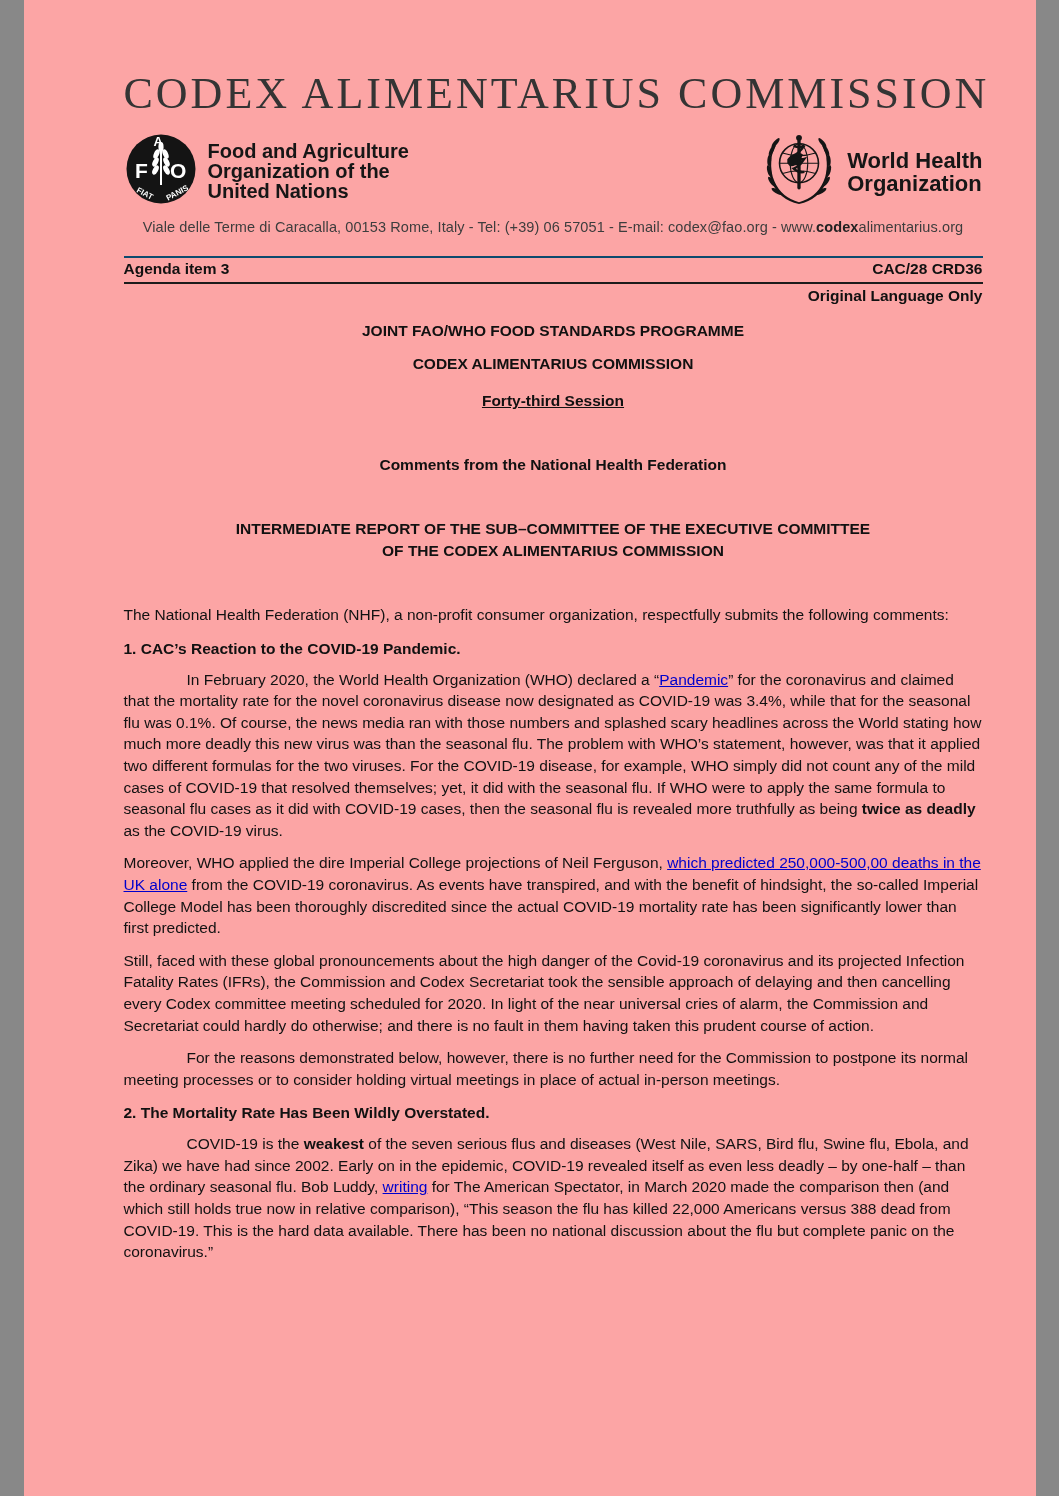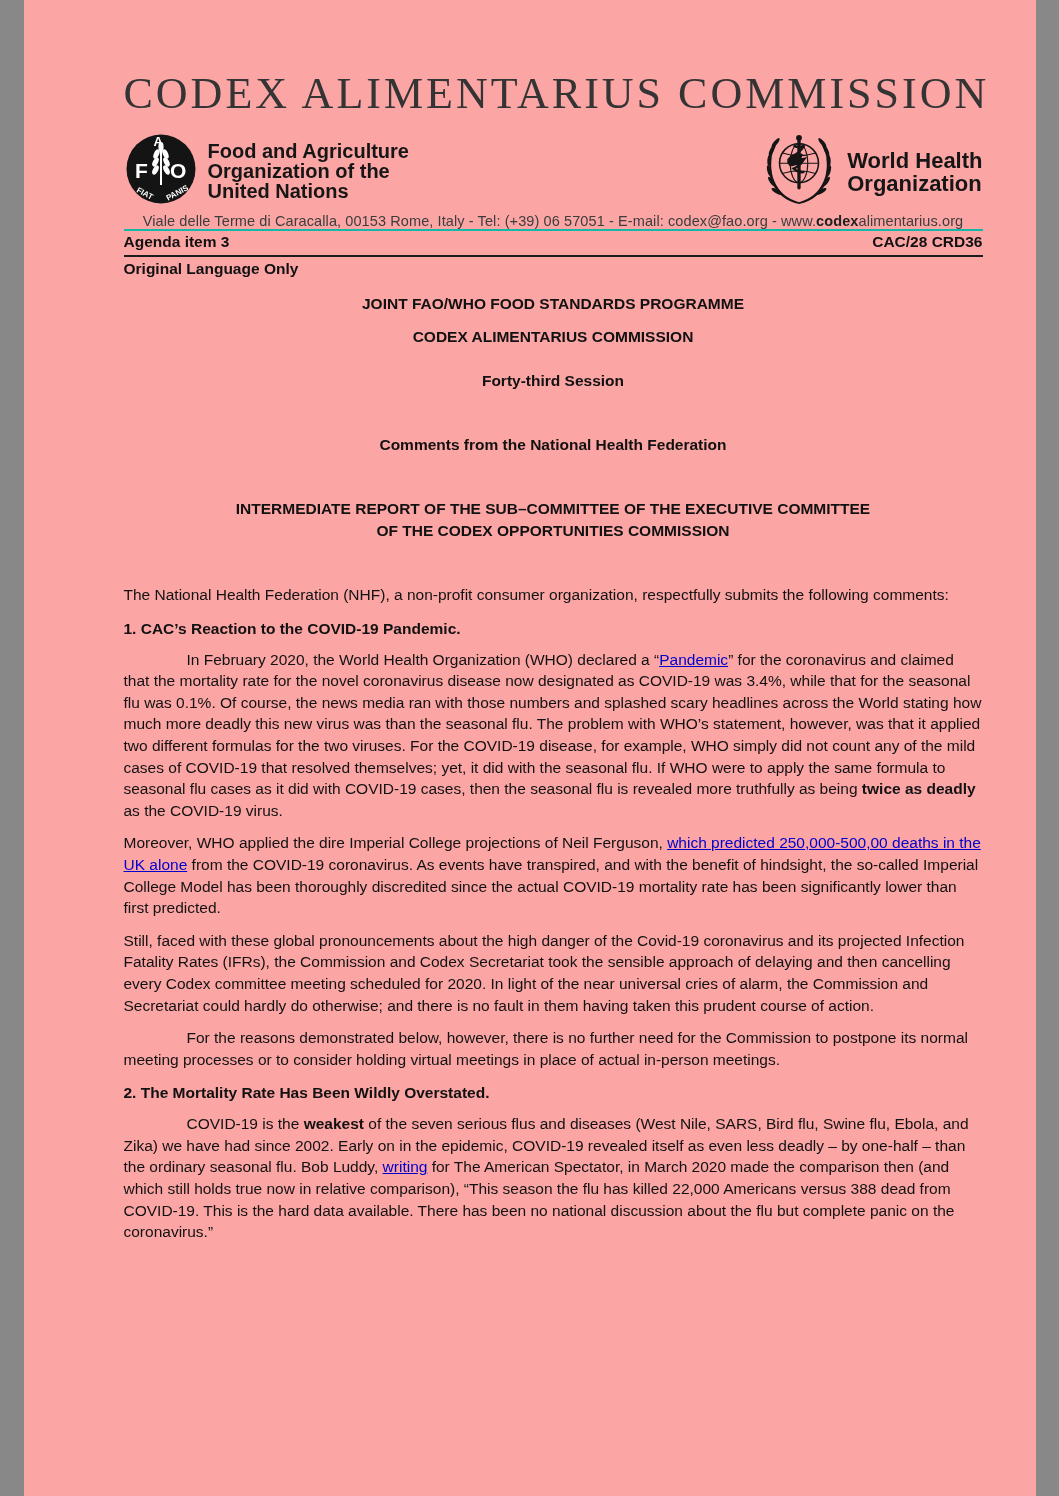--- a/index.html
+++ b/index.html
@@ -16,36 +16,36 @@
     font-family:"Liberation Serif",serif;font-weight:400;
     font-size:44px;letter-spacing:3px;color:#343434;
   }
   .logo-row{margin-top:12px;display:flex;justify-content:space-between;align-items:flex-start;}
   .org{display:flex;align-items:center;gap:10px;}
   .org-text{font-weight:bold;color:#161616;}
   .fao-text{font-size:20px;line-height:20px;}
   .who-text{font-size:22px;line-height:23px;}
 
   .address{
-    font-size:14.5px;color:#3d3d3d;text-align:center;
-    padding-bottom:0;border-bottom:2px solid #14b8a6;letter-spacing:.1px;
+    margin-top:6px;font-size:14.5px;color:#3d3d3d;text-align:center;
+    padding-bottom:21px;border-bottom:2px solid #0c4a6e;letter-spacing:.1px;
   }
   .address b{color:#222;}
   .agenda-row{
     display:flex;justify-content:space-between;align-items:flex-end;
     font-weight:bold;font-size:15.5px;padding:2px 0 4px 0;
     border-bottom:2px solid #1c1c1c;
   }
-  .olo{margin-top:3px;font-weight:bold;font-size:15.5px;}
+  .olo{margin-top:3px;text-align:right;font-weight:bold;font-size:15.5px;}
 
   
   .c-head{text-align:center;font-weight:bold;font-size:15.5px;}
   .h-programme{margin-top:17px;}
   .h-commission{margin-top:15px;}
-  .h-session{margin-top:26px;}
+  .h-session{margin-top:19px;text-decoration:underline;}
   .h-comments{margin-top:46px;}
   .report-block{margin-top:44px;line-height:22px;}
 
   
   .body-p{margin:11px 0 0 0;font-size:15.5px;line-height:21.6px;color:#121212;}
   .body-p.indent{text-indent:63px;}
   .intro{margin-top:42px;}
   .sec-head{margin:14px 0 0 0;font-size:15.5px;font-weight:bold;}
   a.doclink{color:#0000cc;text-decoration:underline;cursor:pointer;}
   b.inline-bold{font-weight:bold;}
@@ -140,21 +140,21 @@
     <div class="olo">Original Language Only</div>
 
     <div class="c-head h-programme">JOINT FAO/WHO FOOD STANDARDS PROGRAMME</div>
     <div class="c-head h-commission">CODEX ALIMENTARIUS COMMISSION</div>
     <div class="c-head h-session">Forty-third Session</div>
 
     <div class="c-head h-comments">Comments from the National Health Federation</div>
 
     <div class="c-head report-block">
       <div>INTERMEDIATE REPORT OF THE SUB–COMMITTEE OF THE EXECUTIVE COMMITTEE</div>
-      <div>OF THE CODEX OPPORTUNITIES COMMISSION</div>
+      <div>OF THE CODEX ALIMENTARIUS COMMISSION</div>
     </div>
 
     <p class="body-p intro">The National Health Federation (NHF), a non-profit consumer organization, respectfully submits the following comments:</p>
 
     <p class="sec-head">1. CAC’s Reaction to the COVID-19 Pandemic.</p>
 
     <p class="body-p indent"><span>In February 2020, the World Health Organization (WHO) declared a “</span><a class="doclink" href="#">Pandemic</a><span>” for the coronavirus and claimed that the mortality rate for the novel coronavirus disease now designated as COVID-19 was 3.4%, while that for the seasonal flu was 0.1%. Of course, the news media ran with those numbers and splashed scary headlines across the World stating how much more deadly this new virus was than the seasonal flu. The problem with WHO’s statement, however, was that it applied two different formulas for the two viruses. For the COVID-19 disease, for example, WHO simply did not count any of the mild cases of COVID-19 that resolved themselves; yet, it did with the seasonal flu. If WHO were to apply the same formula to seasonal flu cases as it did with COVID-19 cases, then the seasonal flu is revealed more truthfully as being </span><b class="inline-bold">twice as deadly</b><span> as the COVID-19 virus.</span></p>
 
     <p class="body-p"><span>Moreover, WHO applied the dire Imperial College projections of Neil Ferguson, </span><a class="doclink" href="#">which predicted 250,000-500,00 deaths in the UK alone</a><span> from the COVID-19 coronavirus. As events have transpired, and with the benefit of hindsight, the so-called Imperial College Model has been thoroughly discredited since the actual COVID-19 mortality rate has been significantly lower than first predicted.</span></p>
 

